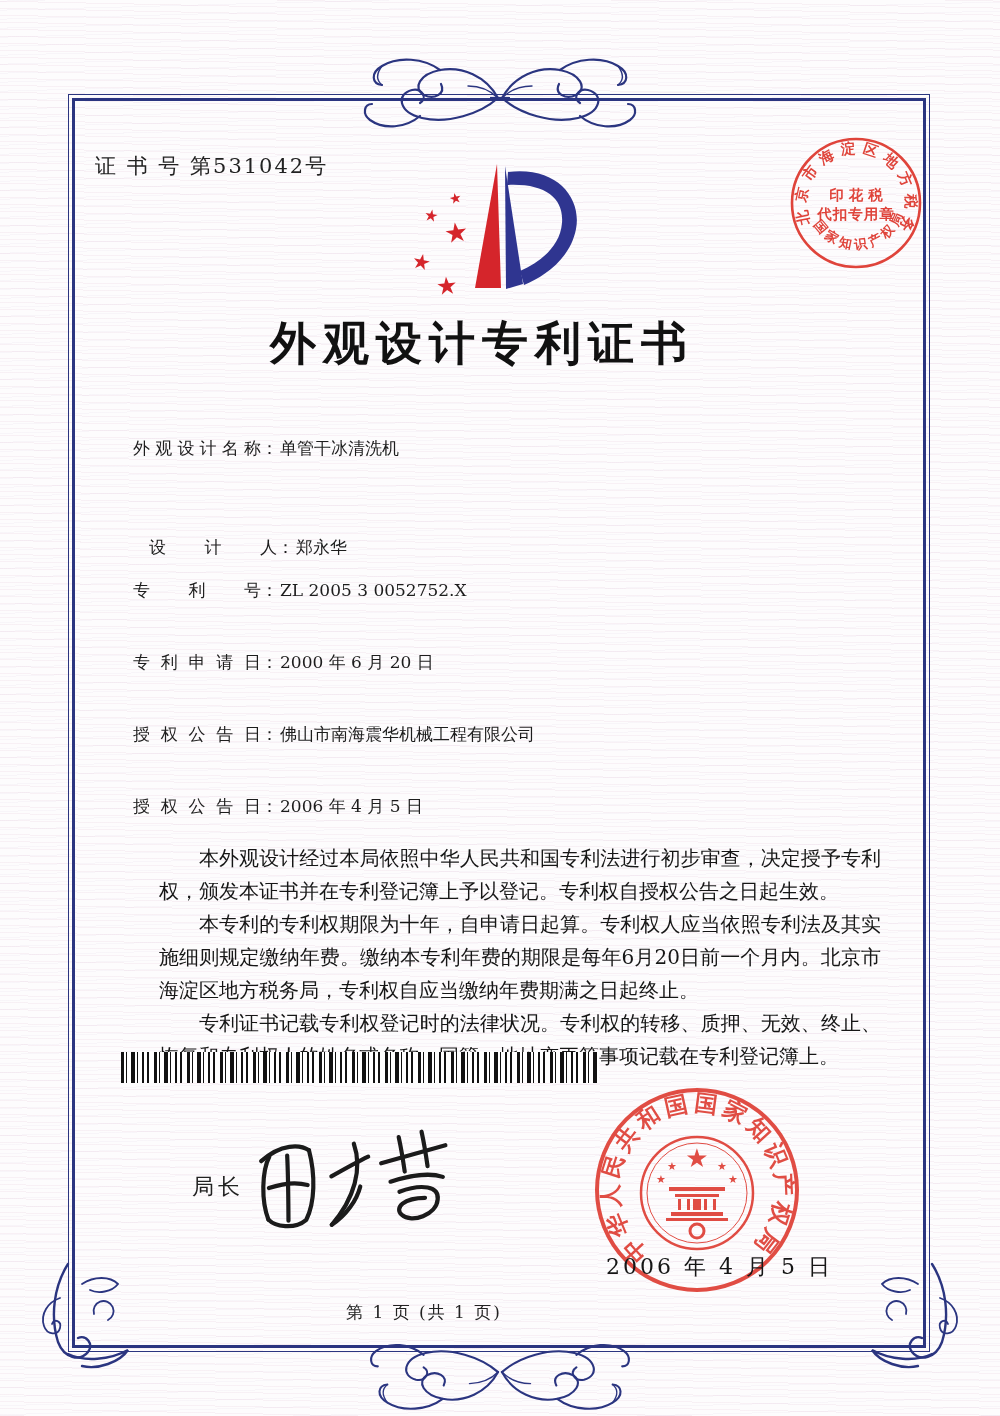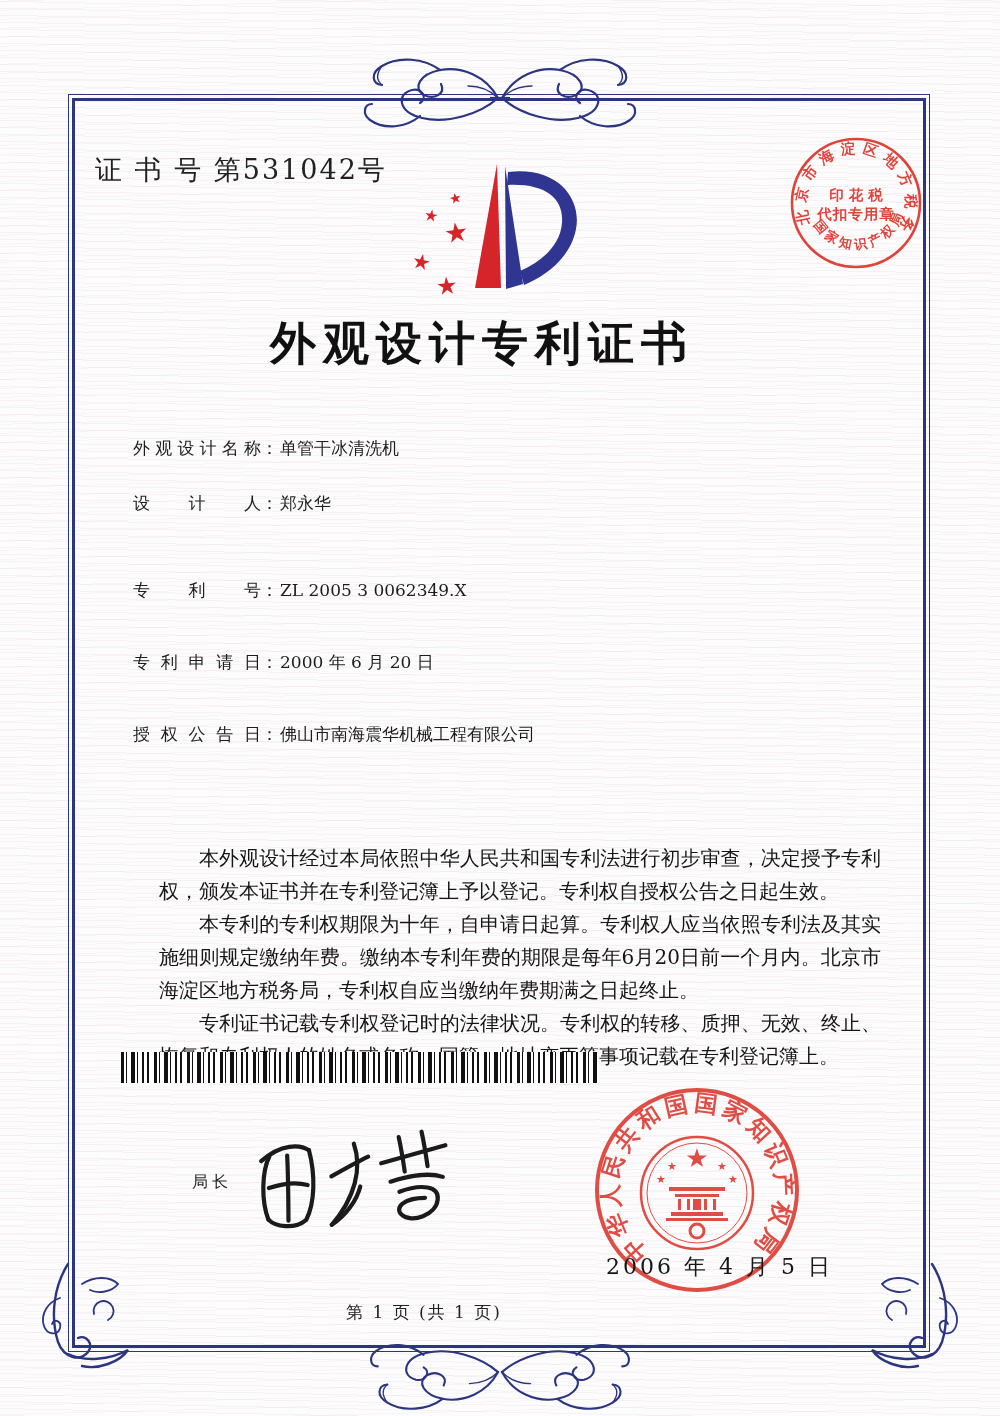--- a/index.html
+++ b/index.html
@@ -20,21 +20,21 @@
     border:1.5px solid #2b3580;
   }
   .frame-inner {
     position:absolute; left:3px; top:3px; right:3px; bottom:3px;
     border:3px solid #2b3580;
   }
   .flourish { position:absolute; pointer-events:none; }
 
   
   .cert-no {
-    position:absolute; left:95px; top:152px; font-size:27px; letter-spacing:2px; color:#222;
+    position:absolute; left:95px; top:152px; font-size:21px; letter-spacing:2px; color:#222;
   }
   .logo { position:absolute; left:395px; top:150px; width:215px; height:155px; }
   .logo-star { position:absolute; color:#d5252b; line-height:1; }
 
   .doc-title {
     position:absolute; left:0; top:313px; width:964px; text-align:center;
     font-size:46px; font-weight:700; letter-spacing:7px; color:#111;
   }
 
   
@@ -56,21 +56,21 @@
   
   .barcode {
     position:absolute; left:121px; top:1052px; width:478px; height:31px;
     background:repeating-linear-gradient(90deg,
       #121212 0 3px, #fff 3px 5px, #121212 5px 6px, #fff 6px 10px,
       #121212 10px 14px, #fff 14px 16px, #121212 16px 17px, #fff 17px 21px,
       #121212 21px 23px, #fff 23px 26px, #121212 26px 28px, #fff 28px 33px);
   }
 
   
-  .signer-role { position:absolute; left:192px; top:1172px; font-size:16px; letter-spacing:4px; color:#222; }
+  .signer-role { position:absolute; left:192px; top:1172px; font-size:22px; letter-spacing:4px; color:#222; }
   .signature-svg { position:absolute; left:252px; top:1128px; width:210px; height:112px; transform:rotate(-3deg); }
 
   .issue-date { position:absolute; left:606px; top:1252px; font-size:22px; letter-spacing:3px; color:#161616; z-index:5; }
 
   .page-footer {
     position:absolute; left:0; top:1301px; width:848px; text-align:center;
     font-size:17px; letter-spacing:2px; color:#222;
   }
 
   .stamp-tax { position:absolute; left:778px; top:126px; width:156px; height:156px; opacity:.92; }
@@ -154,31 +154,34 @@
   <span class="logo-star" style="left:424px; top:208px; font-size:16px; transform:rotate(10deg);">★</span>
   <span class="logo-star" style="left:444px; top:219px; font-size:27px; transform:rotate(-8deg);">★</span>
   <span class="logo-star" style="left:412px; top:252px; font-size:21px; transform:rotate(12deg);">★</span>
   <span class="logo-star" style="left:436px; top:274px; font-size:24px; transform:rotate(-5deg);">★</span>
 
   <h1 class="doc-title">外观设计专利证书</h1>
 
   <div class="field-row" style="top:437px;">
     <span class="field-label">外观设计名称</span><span class="field-colon">：</span><span class="field-value">单管干冰清洗机</span>
   </div>
-  <div class="field-row" style="top:492px;">
+  <div class="field-row" style="top:536px;margin-left:16px;">
     <span class="field-label">设计人</span><span class="field-colon">：</span><span class="field-value">郑永华</span>
   </div>
   <div class="field-row" style="top:579px;">
-    <span class="field-label">专利号</span><span class="field-colon">：</span><span class="field-value">ZL 2005 3 0062349.X</span>
+    <span class="field-label">专利号</span><span class="field-colon">：</span><span class="field-value">ZL 2005 3 0052752.X</span>
   </div>
   <div class="field-row" style="top:651px;">
     <span class="field-label">专利申请日</span><span class="field-colon">：</span><span class="field-value">2000 年 6 月 20 日</span>
   </div>
   <div class="field-row" style="top:723px;">
     <span class="field-label">授权公告日</span><span class="field-colon">：</span><span class="field-value">佛山市南海震华机械工程有限公司</span>
+  </div>
+  <div class="field-row" style="top:795px;">
+    <span class="field-label">授权公告日</span><span class="field-colon">：</span><span class="field-value">2006 年 4 月 5 日</span>
   </div>
 
   <div class="body-text">
     <p>本外观设计经过本局依照中华人民共和国专利法进行初步审查，决定授予专利权，颁发本证书并在专利登记簿上予以登记。专利权自授权公告之日起生效。</p>
     <p>本专利的专利权期限为十年，自申请日起算。专利权人应当依照专利法及其实施细则规定缴纳年费。缴纳本专利年费的期限是每年6月20日前一个月内。北京市海淀区地方税务局，专利权自应当缴纳年费期满之日起终止。</p>
     <p>专利证书记载专利权登记时的法律状况。专利权的转移、质押、无效、终止、恢复和专利权人的姓名或名称、国籍、地址变更等事项记载在专利登记簿上。</p>
   </div>
 
   <div class="barcode"></div>
 

